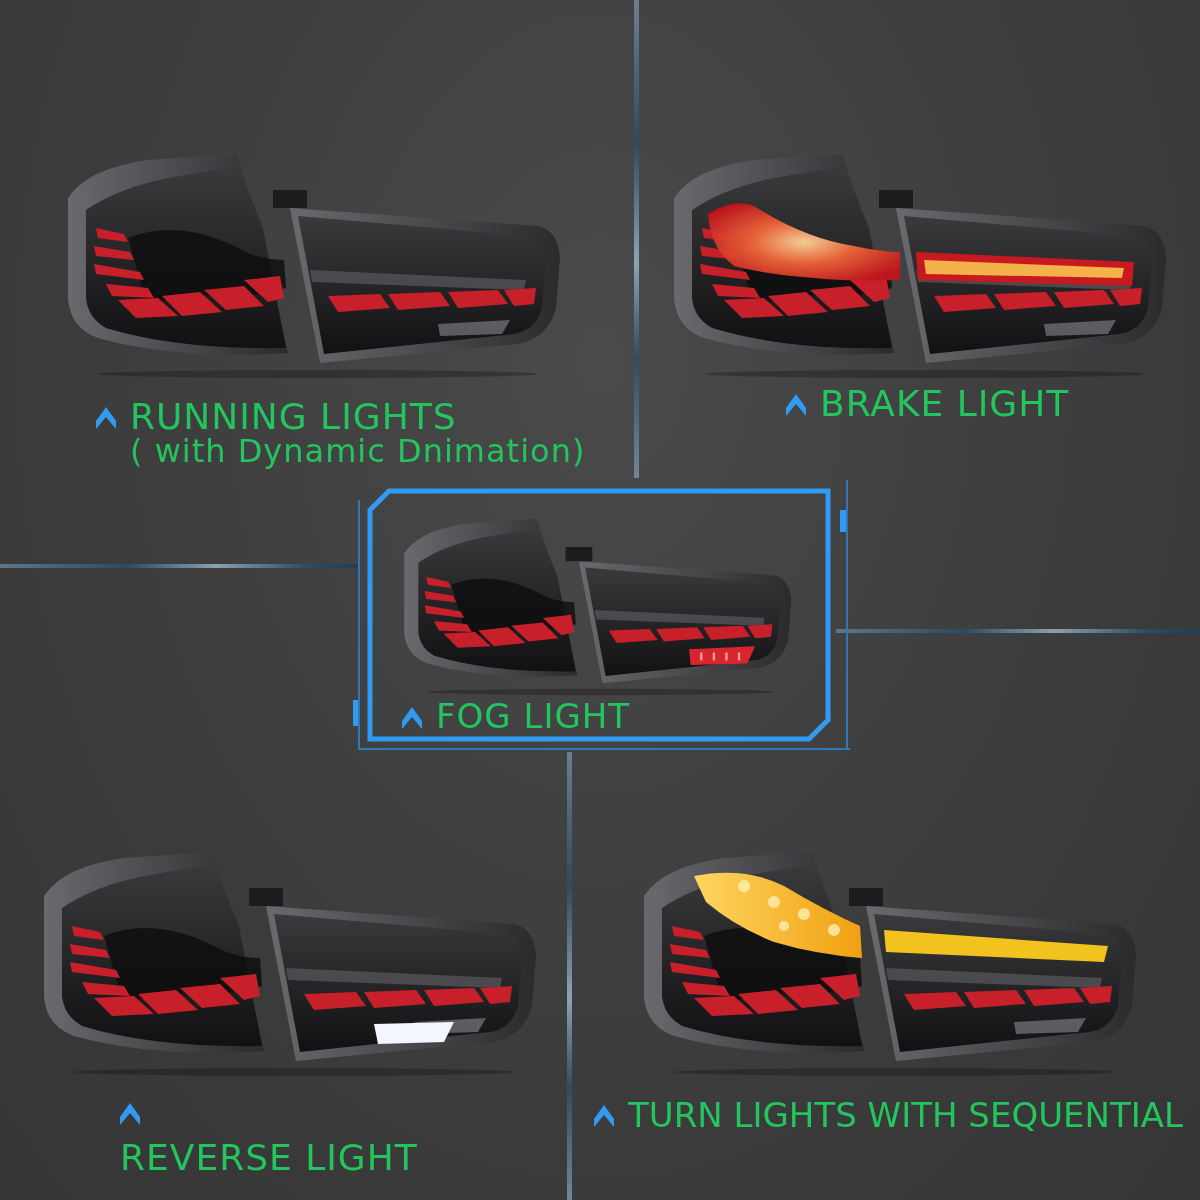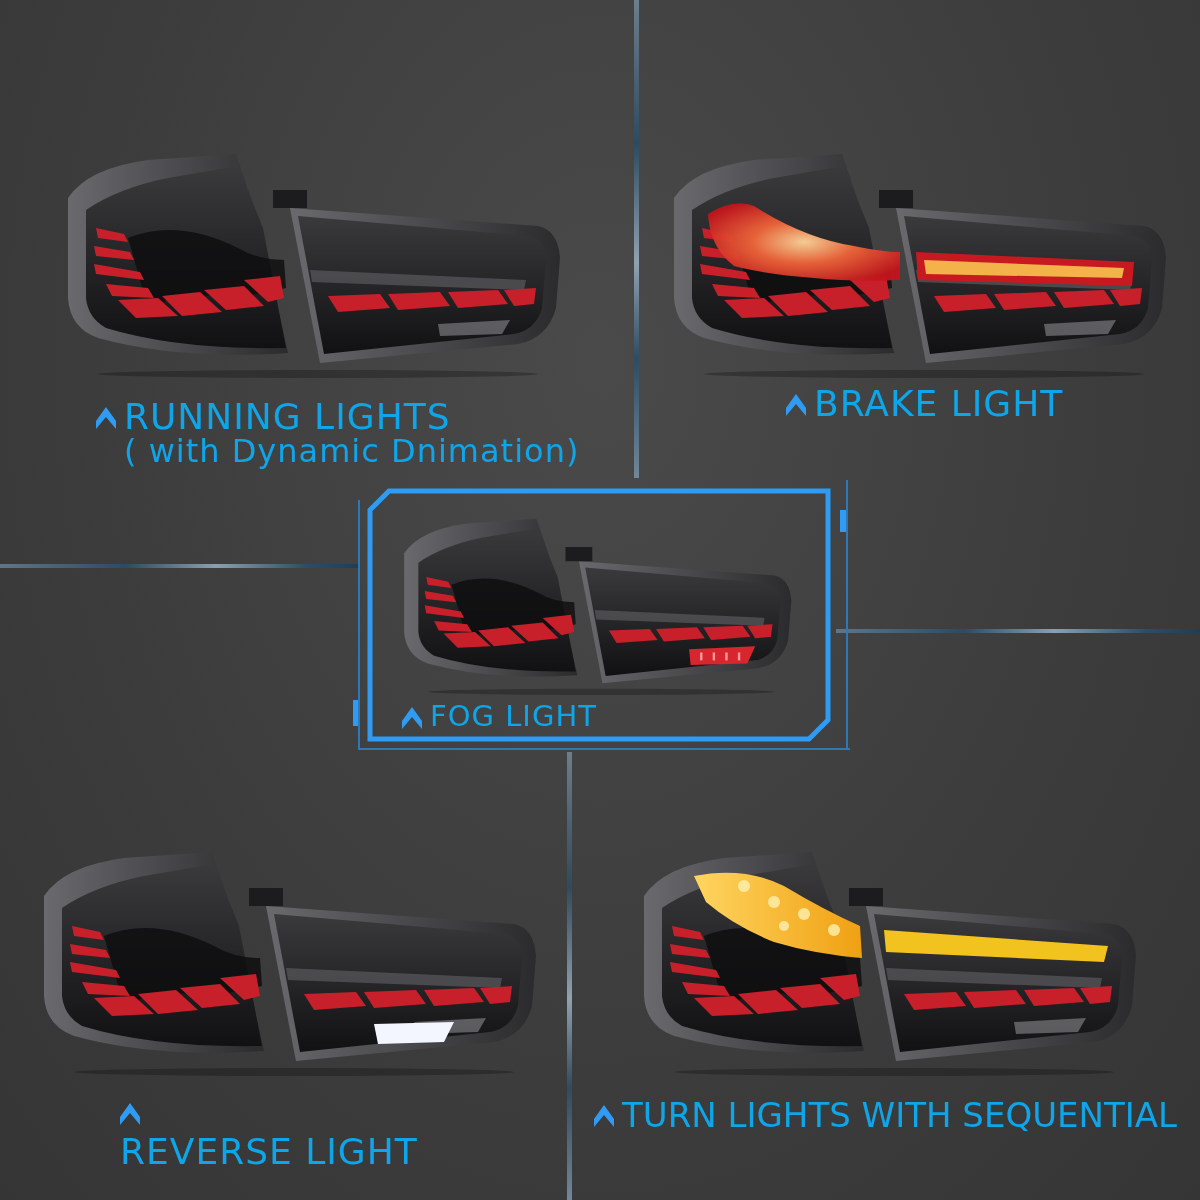--- a/index.html
+++ b/index.html
@@ -2,21 +2,21 @@
 <html><head>
 <meta charset="utf-8">
 <style>
   html,body{margin:0;padding:0;}
   body{width:1200px;height:1200px;background:#3f3f3f;position:relative;overflow:hidden;font-family:"DejaVu Sans","Liberation Sans",sans-serif;}
   .bg{position:absolute;inset:0;background:radial-gradient(ellipse at 50% 30%,#4a4a4a 0%,#3c3c3c 60%,#353535 100%);}
   .vline{position:absolute;width:5px;background:linear-gradient(180deg,#6d7e8c,#2f4a5e 30%,#8fa2b0 55%,#304b60 75%,#71879a);}
   .hline{position:absolute;height:4px;background:linear-gradient(90deg,#5f7688,#2e4a60 35%,#8aa0b0 60%,#2f4c62 85%,#1f3e56);}
   .panel{position:absolute;}
   .lamp{position:absolute;}
-  .label{position:absolute;color:#0ea5e9;display:flex;align-items:flex-start;gap:8px;letter-spacing:1px;}
+  .label{position:absolute;color:#22c55e;display:flex;align-items:flex-start;gap:14px;letter-spacing:1px;}
   .label .title{font-size:36px;line-height:38px;white-space:nowrap;}
   .label .sub{font-size:32px;line-height:30px;white-space:nowrap;letter-spacing:1px;}
   .chev{width:20px;height:22px;margin-top:9px;flex:0 0 auto;}
   .fog-frame{position:absolute;left:367px;top:488px;width:464px;height:254px;}
 </style>
 </head>
 <body>
 
 <div class="bg"></div>
 
@@ -132,21 +132,21 @@
         <rect x="386" y="176" width="3" height="10"></rect>
         <rect x="402" y="176" width="3" height="10"></rect>
         <rect x="418" y="176" width="3" height="10"></rect>
         <rect x="434" y="176" width="3" height="10"></rect>
       </g>
   </svg>
   <div class="label" style="left:402px;top:698px;">
     <svg class="chev" viewBox="0 0 20 22">
         <use href="#chev"></use>
       </svg>
-    <div class="title" style="font-size:29px;line-height:36px;">FOG LIGHT</div>
+    <div class="title" style="font-size:34px;line-height:36px;">FOG LIGHT</div>
   </div>
 </div>
 
 <div class="panel">
   <svg class="lamp" style="left:34px;top:846px;" width="510" height="230" viewBox="0 0 510 230">
     <use href="#lampBase"></use>
     <path d="M340 178 L420 176 L410 196 L344 198 Z" fill="#f4f6ff"></path>
   </svg>
   <div class="label" style="left:120px;top:1094px;flex-direction:column;">
     <svg class="chev" viewBox="0 0 20 22">

